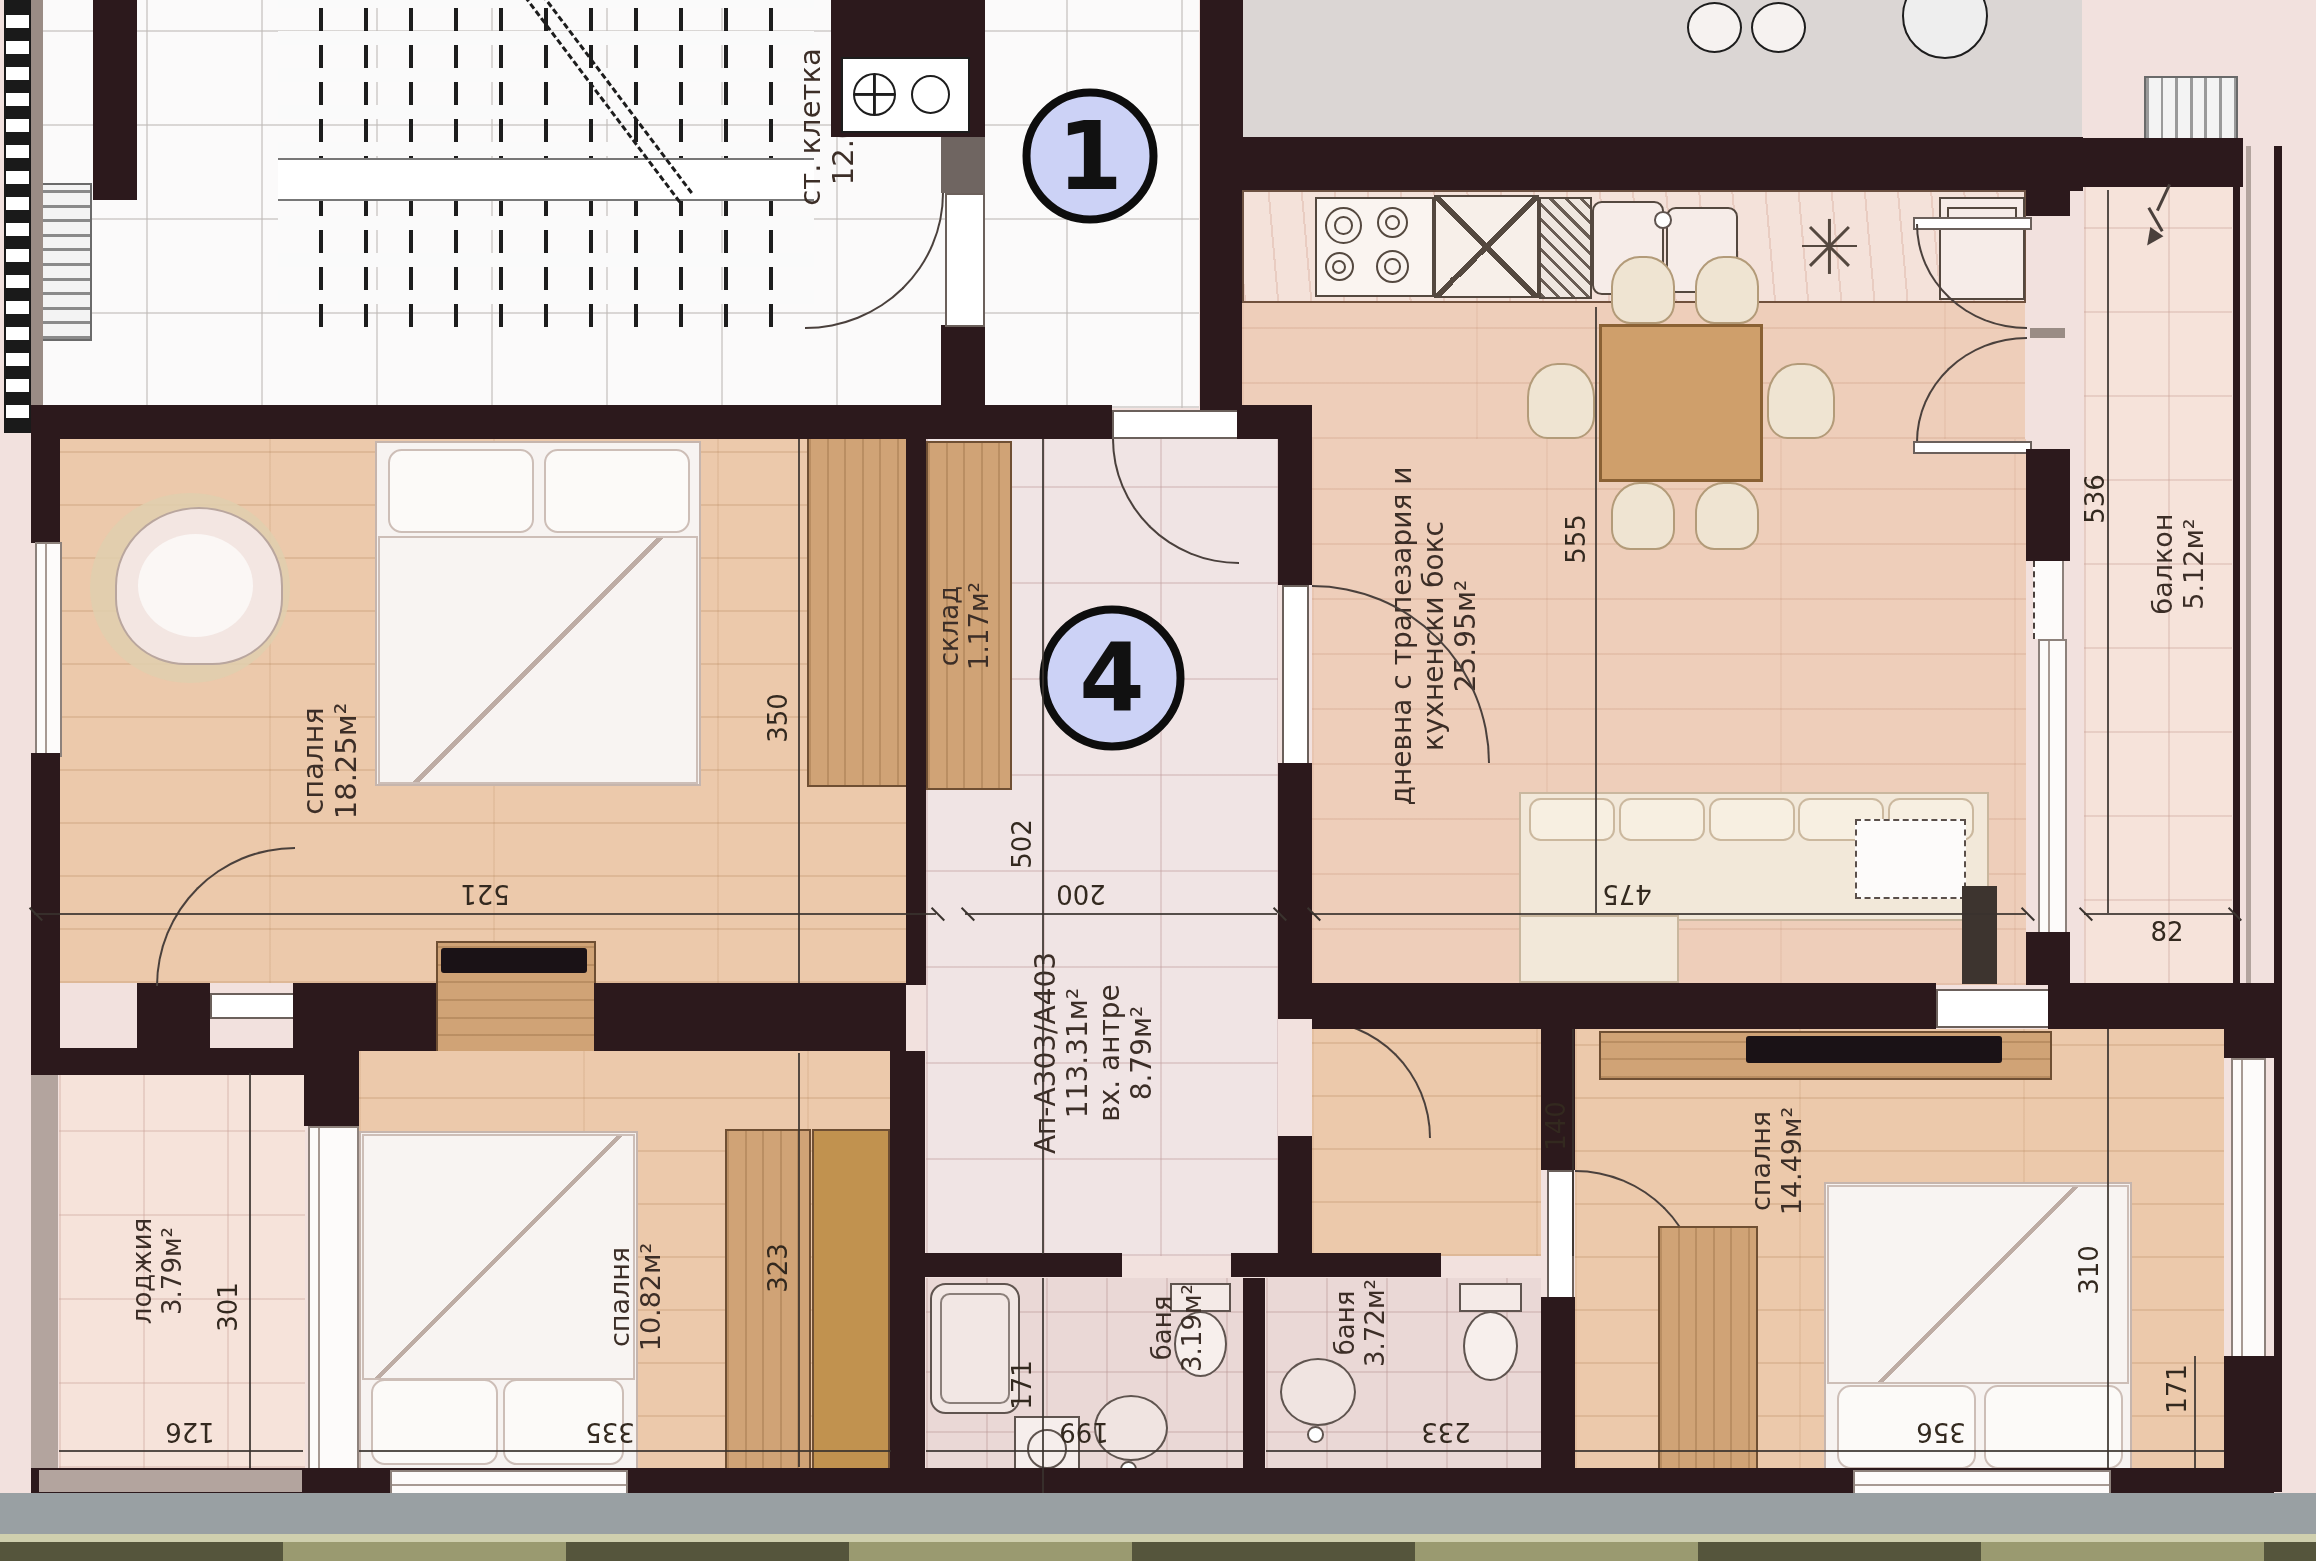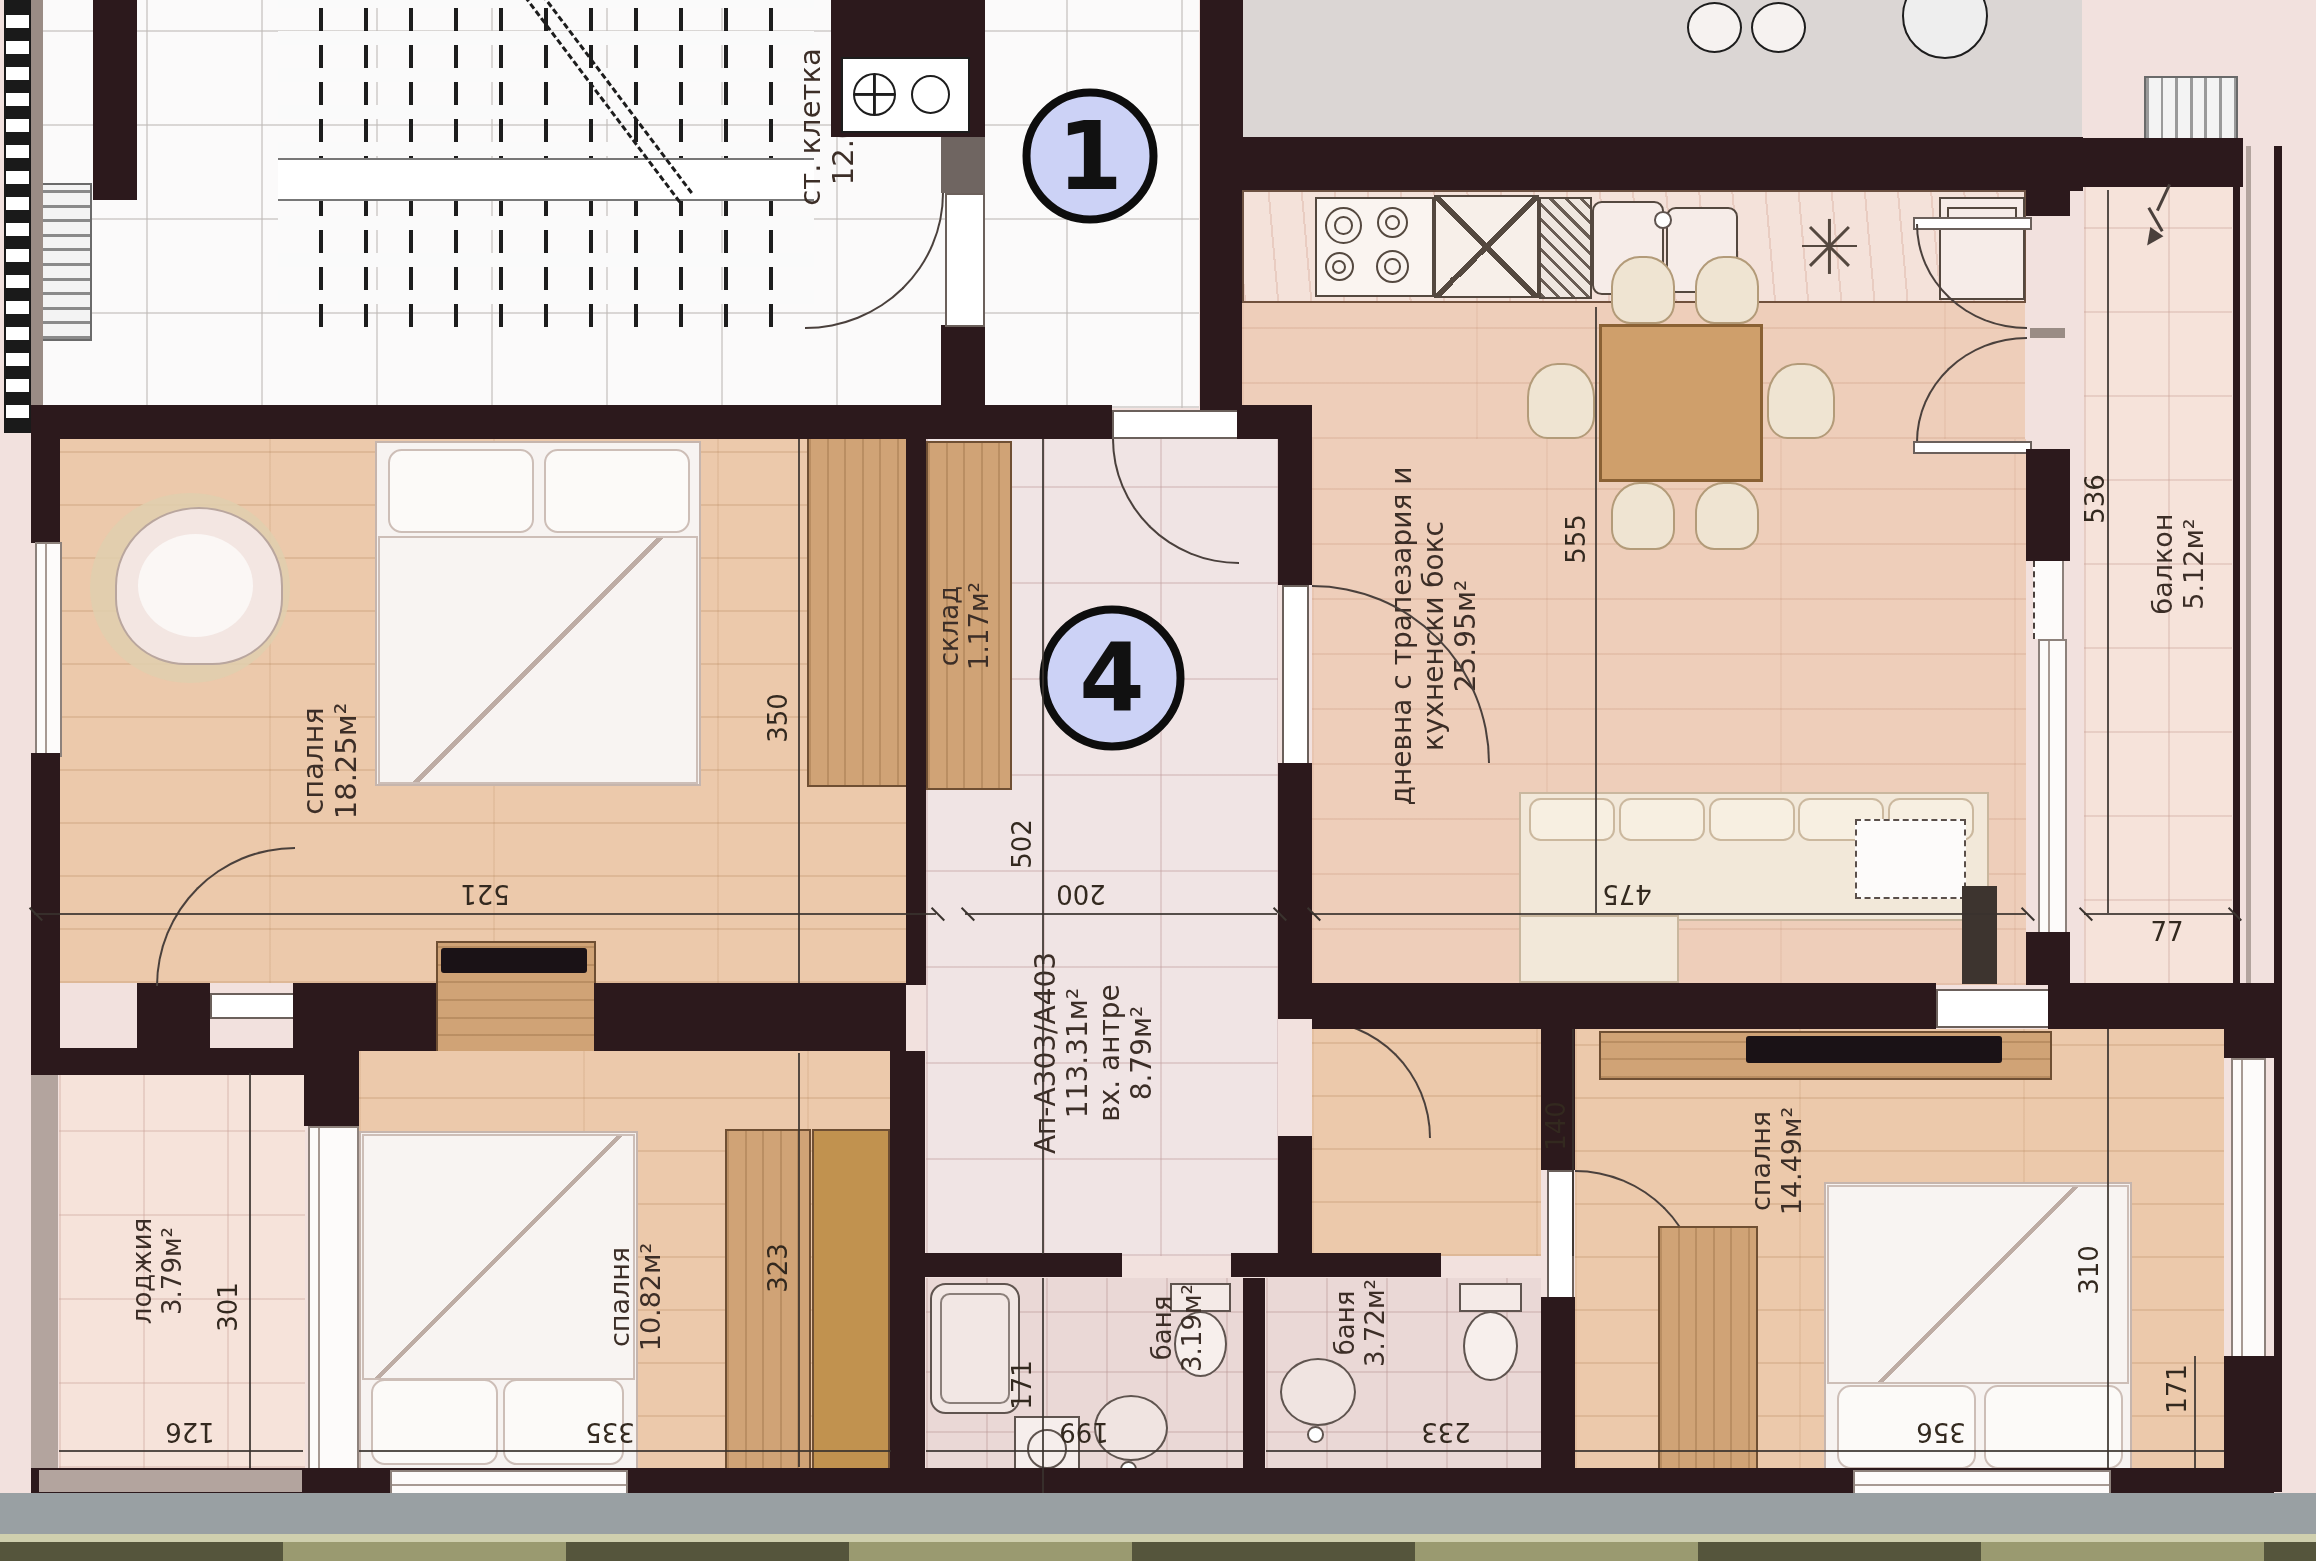--- a/index.html
+++ b/index.html
@@ -385,21 +385,21 @@
   <div class="dline" style="left:2194px;top:1356px;width:2px;height:112px"></div>
   <div class="dline" style="left:59px;top:1450px;width:244px;height:2px"></div>
   <div class="dline" style="left:359px;top:1450px;width:532px;height:2px"></div>
   <div class="dline" style="left:926px;top:1450px;width:318px;height:2px"></div>
   <div class="dline" style="left:1266px;top:1450px;width:275px;height:2px"></div>
   <div class="dline" style="left:1575px;top:1450px;width:649px;height:2px"></div>
 
   <div class="dim flip" style="left:485px;top:894px">521</div>
   <div class="dim flip" style="left:1081px;top:894px">200</div>
   <div class="dim flip" style="left:1627px;top:894px">475</div>
-  <div class="dim" style="left:2167px;top:932px">77</div>
+  <div class="dim" style="left:2167px;top:932px">82</div>
   <div class="dim vert" style="left:778px;top:718px">350</div>
   <div class="dim vert" style="left:1022px;top:844px">502</div>
   <div class="dim vert" style="left:1576px;top:539px">555</div>
   <div class="dim vert" style="left:2095px;top:499px">536</div>
   <div class="dim vert" style="left:228px;top:1307px">301</div>
   <div class="dim flip" style="left:190px;top:1432px">126</div>
   <div class="dim flip" style="left:610px;top:1432px">335</div>
   <div class="dim vert" style="left:778px;top:1268px">323</div>
   <div class="dim flip" style="left:1084px;top:1432px">199</div>
   <div class="dim vert" style="left:1022px;top:1385px">171</div>

